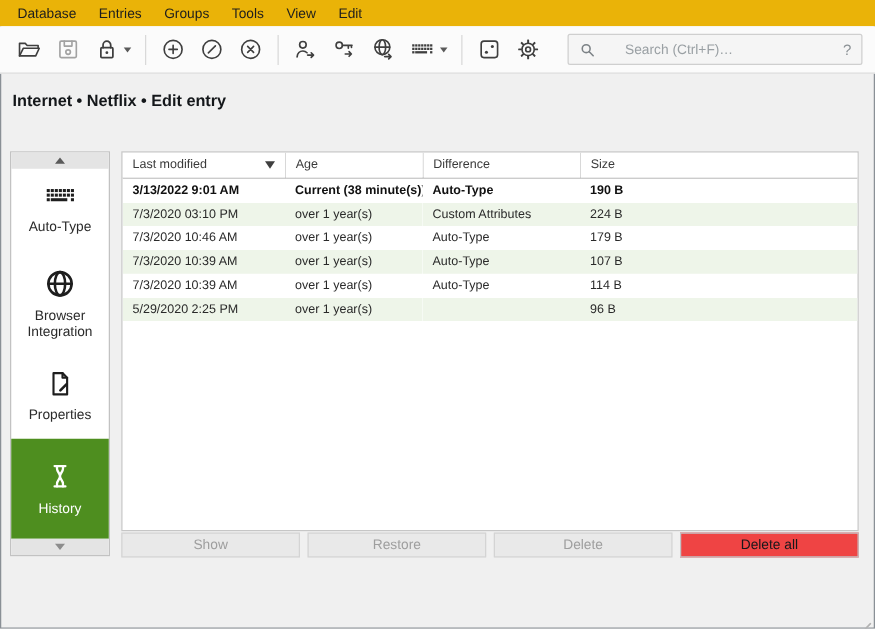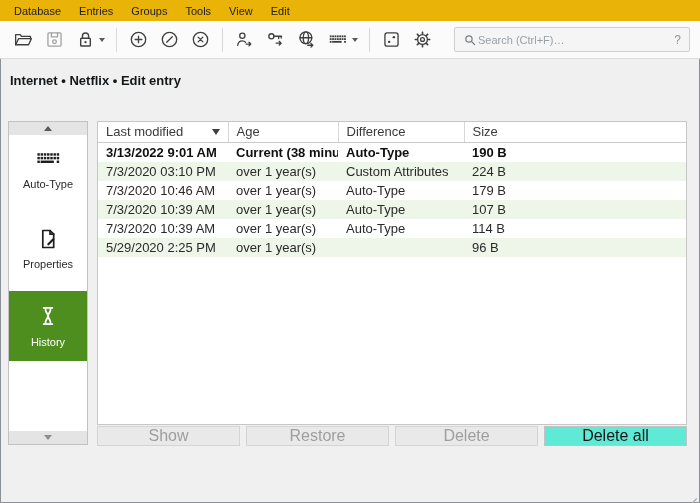--- a/index.html
+++ b/index.html
@@ -25,21 +25,21 @@
 
   
   .menubar{height:21px;background:#eab308;display:flex;align-items:center;padding-left:5px;font-size:11px;color:#1d1d1d}
   .menu-item{padding:3px 9px}
 
   
   .toolbar{height:38px;background:#fbfbfb;border-bottom:1px solid #dcdcdc;display:flex;align-items:center;padding:0 10px 0 8px}
   .tool-btn{height:30px;display:flex;align-items:center;justify-content:center;padding:0 4px;margin:0 1px}
   .tool-sep{width:1px;height:24px;background:#d9d9d9;margin:0 6px;flex:0 0 auto}
   .caret{width:0;height:0;border-left:3.5px solid transparent;border-right:3.5px solid transparent;border-top:4px solid #5a5a5a;margin-left:3px}
-  .searchbox{margin-left:auto;width:236px;height:25px;background:#f5f5f5;border:1px solid #cfcfcf;border-radius:2px;display:flex;align-items:center;padding:0 8px;gap:1px}
+  .searchbox{margin-left:auto;width:236px;height:25px;background:#f5f5f5;border:1px solid #cfcfcf;border-radius:2px;display:flex;align-items:center;padding:0 8px;gap:23px}
   .searchbox input{flex:1;min-width:0;border:0;background:transparent;outline:none;font:inherit;font-size:11px;color:#333}
   .searchbox input::placeholder{color:#9aa0a4}
   .search-help{color:#8c9296;font-size:12px}
 
   
   .breadcrumb{height:39px;padding:14px 0 0 10px;font-size:13px;font-weight:bold;color:#14171a}
 
   
   .sidebar{position:absolute;left:8px;top:121px;width:80px;height:324px;background:#fff;border:1px solid #c2c2c2;display:flex;flex-direction:column}
   .scroll-strip{height:13px;background:#e4e4e4;display:flex;align-items:center;justify-content:center;flex:0 0 auto}
@@ -47,33 +47,33 @@
   .tri-down{width:0;height:0;border-left:4px solid transparent;border-right:4px solid transparent;border-top:5px solid #8d8d8d}
   .side-item{display:flex;flex-direction:column;align-items:center;justify-content:center;gap:7px;font-size:11px;color:#2a2a2a;text-align:center;line-height:1.25;padding:2px}
   .side-item:nth-of-type(2){height:72px}
   .side-item:nth-of-type(3){height:84px}
   .side-item:nth-of-type(4){height:70px}
   .side-item:nth-of-type(5){height:84px}
   .side-item.selected{background:var(--accent);color:#fff}
 
   
   .table-wrap{position:absolute;left:97px;top:121px;width:590px;height:304px;background:#fff;border:1px solid #c6c6c6;overflow:hidden}
-  table{width:100%;border-collapse:collapse;table-layout:fixed;font-size:13px}
+  table{width:100%;border-collapse:collapse;table-layout:fixed;font-size:10px}
   thead th{height:20px;border-bottom:1px solid #c9c9c9;border-right:1px solid #d8d8d8;background:#fff;font-weight:normal;text-align:left;padding:0 0 0 8px;color:#3a3a3a;position:relative;white-space:nowrap}
   thead th:last-child{border-right:none}
   .sort-tri{position:absolute;right:8px;top:7px;width:0;height:0;border-left:4.5px solid transparent;border-right:4.5px solid transparent;border-top:6px solid #3f3f3f}
   tbody td{height:19px;line-height:19px;padding:0 0 0 8px;color:#2a2a2a;white-space:nowrap;overflow:hidden}
   tbody tr.alt{background:var(--rowalt)}
   tbody tr.bold td{font-weight:bold;color:#101010}
 
   
   .hist-buttons{position:absolute;left:97px;top:426px;width:590px;display:flex;gap:6px}
-  .hbtn{flex:1;height:20px;display:flex;align-items:center;justify-content:center;font-size:16px;background:#e9e9e9;border:1px solid #d4d4d4;color:#1d1d1d}
+  .hbtn{flex:1;height:20px;display:flex;align-items:center;justify-content:center;font-size:11px;background:#e9e9e9;border:1px solid #d4d4d4;color:#1d1d1d}
   .hbtn.disabled{color:#9e9e9e}
-  .hbtn.emph{background:#5eead4;border-color:#c2c2c6;color:#17171a}
+  .hbtn.emph{background:#ef4444;border-color:#c2c2c6;color:#17171a}
 
   
   .dialog-buttons{position:absolute;right:13px;top:455px;display:flex;gap:10px}
   .dbtn{height:22px;min-width:72px;padding:0 12px;display:flex;align-items:center;justify-content:center;font-size:11px}
   .dbtn.primary{background:var(--accent);border:1px solid #447a1a;color:#fff}
   .dbtn.normal{background:#d9d9d9;border:1px solid #c5c5c5;color:#1b1b1b}
   .dbtn.disabled{background:#e9e9ec;border:1px solid #d6d6da;color:#9a9aa0}
 
   
   .grip{position:absolute;right:3px;bottom:3px;width:11px;height:11px}
@@ -241,20 +241,28 @@
             <rect x="16.5" y="5.3" width="2.2" height="2.2"></rect>
             <rect x="19.4" y="5.3" width="2.2" height="2.2"></rect>
             <rect x="2" y="8.6" width="2.2" height="2.2"></rect>
             <rect x="4.9" y="8.6" width="11.9" height="2.2"></rect>
             <rect x="19.4" y="8.6" width="2.2" height="2.2"></rect>
           </g>
         </svg>
       <span>Auto-Type</span>
     </div>
     <div class="side-item">
+      <svg width="26" height="26" viewBox="0 0 24 24" fill="none" stroke="#1e1e1e" stroke-width="1.9" stroke-linecap="round">
+          <circle cx="12" cy="12" r="8.6"></circle>
+          <ellipse cx="12" cy="12" rx="3.8" ry="8.6"></ellipse>
+          <path d="M3.4 12h17.2"></path>
+        </svg>
+      <span>Browser Integration</span>
+    </div>
+    <div class="side-item">
       <svg width="24" height="24" viewBox="0 0 24 24" fill="none" stroke="#1e1e1e" stroke-width="1.7" stroke-linecap="round" stroke-linejoin="round">
           <path d="M6.8 3.5h7.2l3.7 3.7v13.3H6.8z"></path>
           <path d="M14 3.5v3.7h3.7"></path>
           <path d="M12.3 17.3l5-5" stroke-width="2.1"></path>
         </svg>
       <span>Properties</span>
     </div>
     <div class="side-item selected">
       <svg width="26" height="26" viewBox="0 0 24 24" fill="none" stroke="#ffffff" stroke-width="1.7" stroke-linecap="round" stroke-linejoin="round">
           <path d="M8 4.5h8M8 19.5h8"></path>

